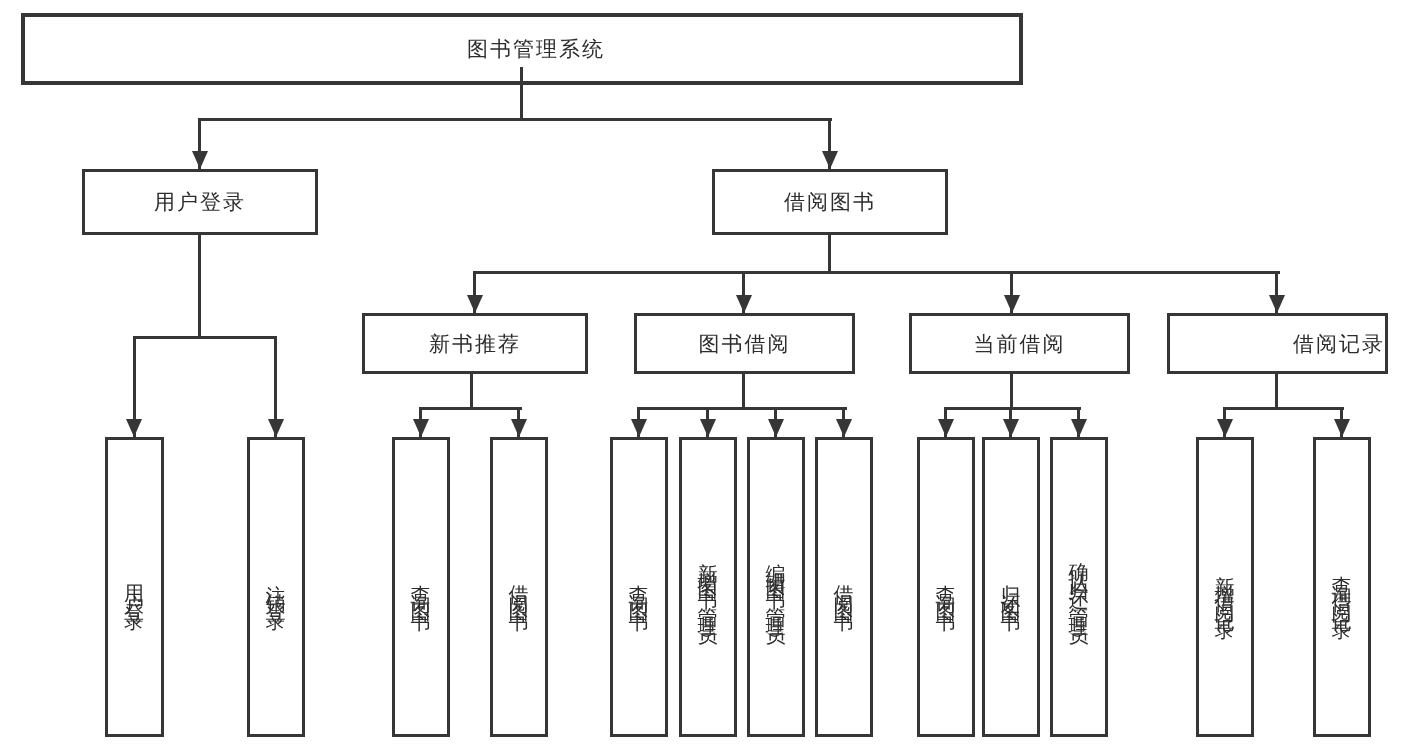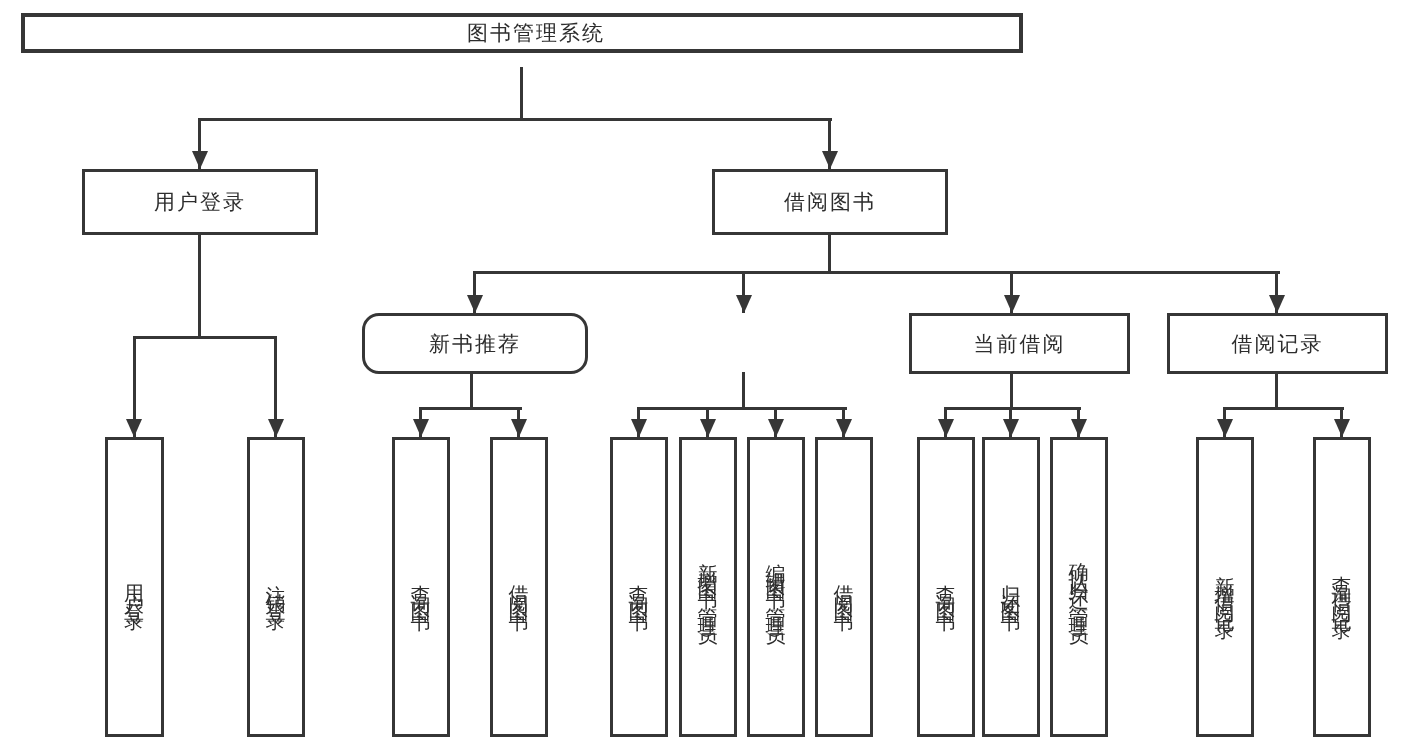--- a/index.html
+++ b/index.html
@@ -28,21 +28,21 @@
   .wm{
     position:absolute;left:1186px;top:716px;z-index:5;
     font-size:19px;letter-spacing:1px;color:#9a9a9a;
   }
 </style>
 </head>
 <body>
 
 <div class="stage">
 
-  <div class="box root" style="left:21px;top:13px;width:1002px;height:40px;padding-left:28px;">
+  <div class="box root" style="left:21px;top:13px;width:1002px;height:72px;padding-left:28px;">
     <span>图书管理系统</span>
   </div>
 
   <div class="vl" style="left:520px;top:67px;height:54px;"></div>
   <div class="hl" style="left:198px;top:118px;width:634px;"></div>
   <div class="vl" style="left:198px;top:118px;height:51px;"></div>
   <div class="vl" style="left:828px;top:118px;height:51px;"></div>
   <div class="arr" style="left:192px;top:151px;"></div>
   <div class="arr" style="left:822px;top:151px;"></div>
 
@@ -64,27 +64,30 @@
   <div class="hl" style="left:473px;top:271px;width:807px;"></div>
   <div class="vl" style="left:473px;top:271px;height:42px;"></div>
   <div class="vl" style="left:742px;top:271px;height:42px;"></div>
   <div class="vl" style="left:1010px;top:271px;height:42px;"></div>
   <div class="vl" style="left:1275px;top:271px;height:42px;"></div>
   <div class="arr" style="left:467px;top:295px;"></div>
   <div class="arr" style="left:736px;top:295px;"></div>
   <div class="arr" style="left:1004px;top:295px;"></div>
   <div class="arr" style="left:1269px;top:295px;"></div>
 
-  <div class="box" style="left:362px;top:313px;width:226px;height:61px;border-radius:17px;">
+  <div class="box" style="left:362px;top:313px;width:226px;height:61px;">
     <span>新书推荐</span>
+  </div>
+  <div class="box" style="left:634px;top:313px;width:221px;height:61px;">
+    <span>图书借阅</span>
   </div>
   <div class="box" style="left:909px;top:313px;width:221px;height:61px;">
     <span>当前借阅</span>
   </div>
-  <div class="box" style="left:1167px;top:313px;width:221px;height:61px;">
+  <div class="box" style="left:1167px;top:313px;width:221px;height:61px;justify-content:flex-end;">
     <span>借阅记录</span>
   </div>
 
   <div class="vl" style="left:470px;top:372px;height:38px;"></div>
   <div class="hl" style="left:419px;top:407px;width:103px;"></div>
   <div class="vl" style="left:419px;top:407px;height:30px;"></div>
   <div class="vl" style="left:517px;top:407px;height:30px;"></div>
   <div class="arr" style="left:413px;top:419px;"></div>
   <div class="arr" style="left:511px;top:419px;"></div>
 

